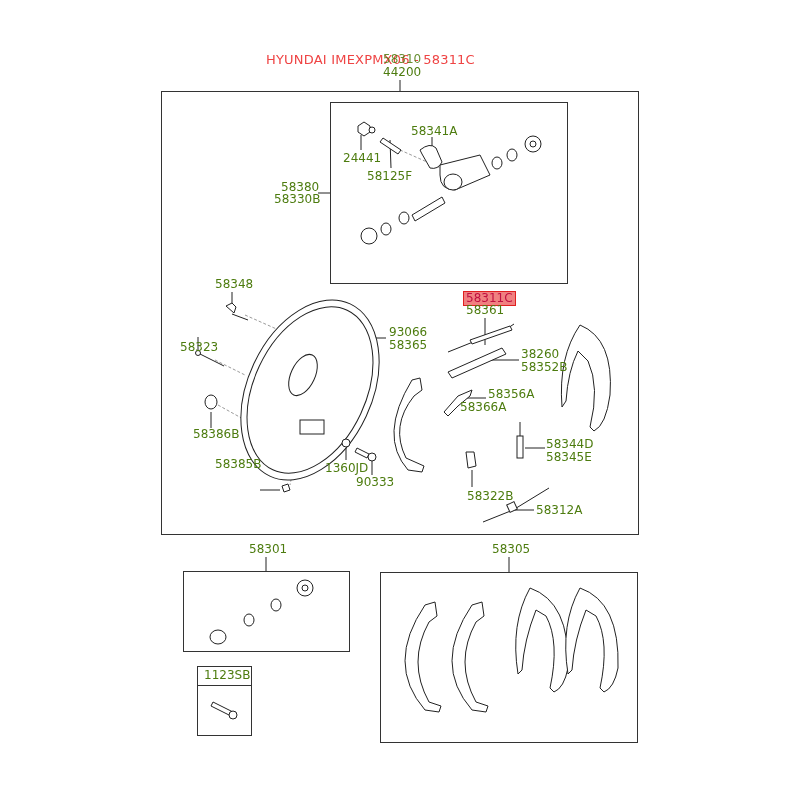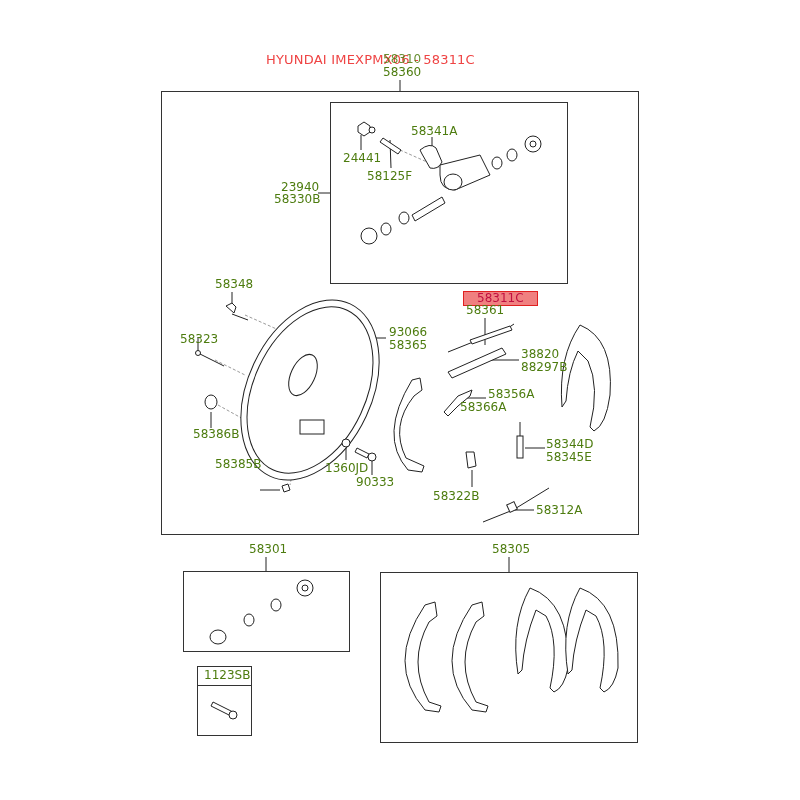--- a/index.html
+++ b/index.html
@@ -1,31 +1,31 @@
 <!DOCTYPE html>
 <html><head>
 <meta charset="utf-8">
 <style>
   html,body{margin:0;padding:0;background:#fff;}
   body{width:800px;height:800px;position:relative;overflow:hidden;font-family:"DejaVu Sans","Liberation Sans",sans-serif;}
   .title{position:absolute;top:52px;left:266px;font-size:13px;color:#ef4444;white-space:nowrap;letter-spacing:0.2px;}
   .lbl{position:absolute;font-size:12px;color:#4d7c0f;white-space:nowrap;line-height:13px;cursor:pointer;}
-  .lbl.hl{background:#f08080;border:1px solid #e02020;color:#c01040;padding:0 13px;}
+  .lbl.hl{background:#f08080;border:1px solid #e02020;color:#c01040;padding:0 2px;}
   .frame{position:absolute;border:1px solid #333;box-sizing:border-box;}
   svg.art{position:absolute;left:0;top:0;width:800px;height:800px;pointer-events:none;}
   svg.art .p{fill:#fff;stroke:#222;stroke-width:1;}
   svg.art .l{stroke:#222;stroke-width:1;fill:none;}
   svg.art .d{stroke:#555;stroke-width:0.6;fill:none;stroke-dasharray:3 2;}
 </style>
 </head>
 <body>
 
 <div class="title">HYUNDAI IMEXPMX06 - 58311C</div>
 <div class="lbl" style="left:383px;top:53px;opacity:0.85">58310</div>
-<div class="lbl" style="left:383px;top:66px">58360</div>
+<div class="lbl" style="left:383px;top:66px">44200</div>
 
 <div class="frame" style="left:161px;top:91px;width:478px;height:444px;"></div>
 <div class="frame" style="left:330px;top:102px;width:238px;height:182px;"></div>
 <div class="frame" style="left:183px;top:571px;width:167px;height:81px;"></div>
 <div class="frame" style="left:380px;top:572px;width:258px;height:171px;"></div>
 <div class="frame" style="left:197px;top:666px;width:55px;height:70px;"></div>
 <div class="frame" style="left:197px;top:666px;width:55px;height:20px;"></div>
 
 <svg class="art" viewBox="0 0 800 800">
 
@@ -128,38 +128,38 @@
     <path class="p" d="M425,605 l10,-3 2,14 -8,6 q-22,40 0,80 l12,4 -2,6 -14,-2 q-40,-46 0,-105z"></path>
     <path class="p" d="M472,605 l10,-3 2,14 -8,6 q-22,40 0,80 l12,4 -2,6 -14,-2 q-40,-46 0,-105z"></path>
     <path class="p" d="M530,588 q40,14 38,80 q-4,20 -14,24 l-4,-4 q10,-46 -4,-72 l-10,-6 q-12,30 -14,60 l-4,4 q-8,-50 12,-86z"></path>
     <path class="p" d="M580,588 q40,14 38,80 q-4,20 -14,24 l-4,-4 q10,-46 -4,-72 l-10,-6 q-12,30 -14,60 l-4,4 q-8,-50 12,-86z"></path>
   </g>
 </svg>
 
 <div class="lbl" style="left:411px;top:125px">58341A</div>
 <div class="lbl" style="left:343px;top:152px">24441</div>
 <div class="lbl" style="left:367px;top:170px">58125F</div>
-<div class="lbl" style="left:281px;top:181px">23940</div>
+<div class="lbl" style="left:281px;top:181px">58380</div>
 <div class="lbl" style="left:274px;top:193px">58330B</div>
 
 <div class="lbl" style="left:215px;top:278px">58348</div>
-<div class="lbl" style="left:180px;top:333px">58323</div>
+<div class="lbl" style="left:180px;top:341px">58323</div>
 <div class="lbl" style="left:389px;top:326px">93066</div>
 <div class="lbl" style="left:389px;top:339px">58365</div>
 <div class="lbl" style="left:193px;top:428px">58386B</div>
 <div class="lbl" style="left:325px;top:462px">1360JD</div>
 <div class="lbl" style="left:356px;top:476px">90333</div>
 <div class="lbl" style="left:215px;top:458px">58385B</div>
 
 <div class="lbl hl" style="left:463px;top:291px">58311C</div>
 <div class="lbl" style="left:466px;top:304px">58361</div>
-<div class="lbl" style="left:521px;top:348px">38820</div>
-<div class="lbl" style="left:521px;top:361px">88297B</div>
+<div class="lbl" style="left:521px;top:348px">38260</div>
+<div class="lbl" style="left:521px;top:361px">58352B</div>
 <div class="lbl" style="left:488px;top:388px">58356A</div>
 <div class="lbl" style="left:460px;top:401px">58366A</div>
 <div class="lbl" style="left:546px;top:438px">58344D</div>
 <div class="lbl" style="left:546px;top:451px">58345E</div>
-<div class="lbl" style="left:433px;top:490px">58322B</div>
+<div class="lbl" style="left:467px;top:490px">58322B</div>
 <div class="lbl" style="left:536px;top:504px">58312A</div>
 
 <div class="lbl" style="left:249px;top:543px">58301</div>
 <div class="lbl" style="left:492px;top:543px">58305</div>
 <div class="lbl" style="left:204px;top:669px">1123SB</div>
 
 </body></html>

